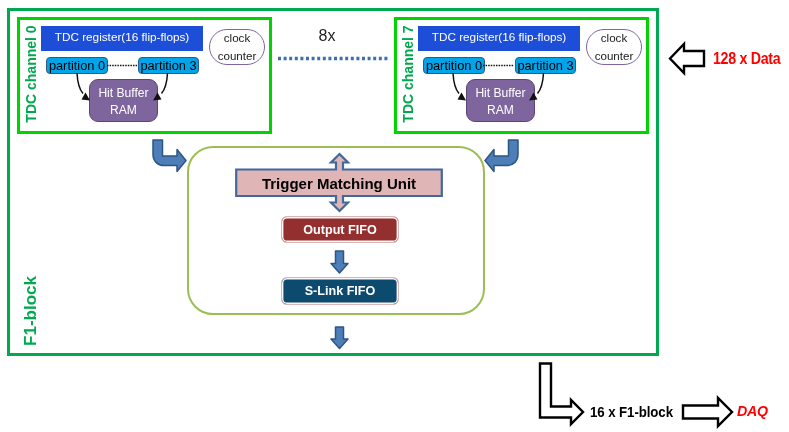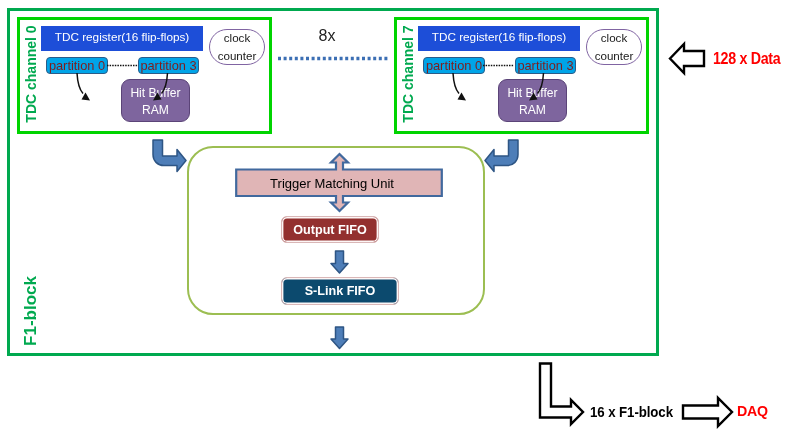--- a/index.html
+++ b/index.html
@@ -18,31 +18,31 @@
 
   
   .chan{border:3px solid #00d400;box-sizing:border-box;background:#fff;}
   .chan-label{color:#00a94f;font-weight:bold;font-size:14px;white-space:nowrap;
               transform:rotate(-90deg);transform-origin:center center;}
 
   .tdcreg{background:#1d4ed8;color:#fff;font-size:11.75px;}
   .clockbox{border:1.5px solid #8064a2;border-radius:18px;background:#fff;
             color:#1a1a1a;font-size:11.6px;line-height:1.52;}
   .part{background:#00a4e8;border:1.3px solid #2b5c88;border-radius:4px;
-        color:#7f1d1d;font-size:12.8px;}
+        color:#000000;font-size:12.8px;}
   .hbram{background:#7e659e;border:1.3px solid #5b4478;border-radius:9px;
-         color:#fff;font-size:12.1px;line-height:1.42;padding-top:3px;margin-left:32px;}
+         color:#fff;font-size:12.1px;line-height:1.42;padding-top:3px;}
 
   
   #olive{left:187px;top:146px;width:298px;height:169px;
          border:2.2px solid #9cbe52;border-radius:26px;box-sizing:border-box;}
-  #tmu{left:228px;top:168px;width:208px;height:30px;z-index:5;
-       color:#000;font-weight:normal;font-size:13px;}
+  #tmu{left:235px;top:168px;width:208px;height:30px;z-index:5;
+       color:#000;font-weight:bold;font-size:15px;}
   .fifo{border-radius:6px;color:#fff;font-weight:bold;font-size:12.6px;}
-  #ofifo{left:281px;top:216px;width:98px;height:27px;background:#93302f;
+  #ofifo{left:281px;top:216px;width:118px;height:27px;background:#93302f;
          border:1.2px solid #d9b7b7;
          box-shadow:inset 0 0 0 1.4px #fdf6f6;}
   #sfifo{left:281px;top:277px;width:118px;height:28px;background:#0c4a6e;
          border:1.2px solid #d9b7b7;
          box-shadow:inset 0 0 0 1.4px #fdf6f6;}
 </style>
 </head>
 <body>
 
 <div class="abs" id="f1-frame"></div>
@@ -122,13 +122,13 @@
 
   <path d="M540,363.5 L551,363.5 L551,406.5 L571,406.5 L571,400 L583,412 L571,424
            L571,417.5 L540,417.5 Z" fill="#ffffff" stroke="#000000" stroke-width="2.4" stroke-linejoin="miter"></path>
 
   <path d="M683,405.5 L718,405.5 L718,398 L732,412 L718,426 L718,418.5 L683,418.5 Z" fill="#ffffff" stroke="#000000" stroke-width="2.4" stroke-linejoin="miter"></path>
 </svg>
 
 <div class="abs ctr" style="left:297px;top:25px;width:60px;height:22px;font-size:16px;color:#222;">8x</div>
 <div class="abs" style="white-space:nowrap;left:713px;top:49px;font-size:16.3px;letter-spacing:-0.35px;transform:scaleX(0.875);transform-origin:left center;color:#ff0000;font-weight:bold;">128 x Data</div>
 <div class="abs" style="white-space:nowrap;left:590px;top:403px;font-size:15px;letter-spacing:-0.1px;transform:scaleX(0.885);transform-origin:left center;color:#000;font-weight:bold;">16 x F1-block</div>
-<div class="abs" style="white-space:nowrap;left:737px;top:403px;font-size:14.2px;letter-spacing:-0.25px;color:#ff0000;font-weight:bold;">DAQ</div>
+<div class="abs" style="white-space:nowrap;left:737px;top:403px;font-size:14.2px;letter-spacing:-0.25px;color:#ff0000;font-weight:bold;font-style:italic;">DAQ</div>
 
 </body></html>

